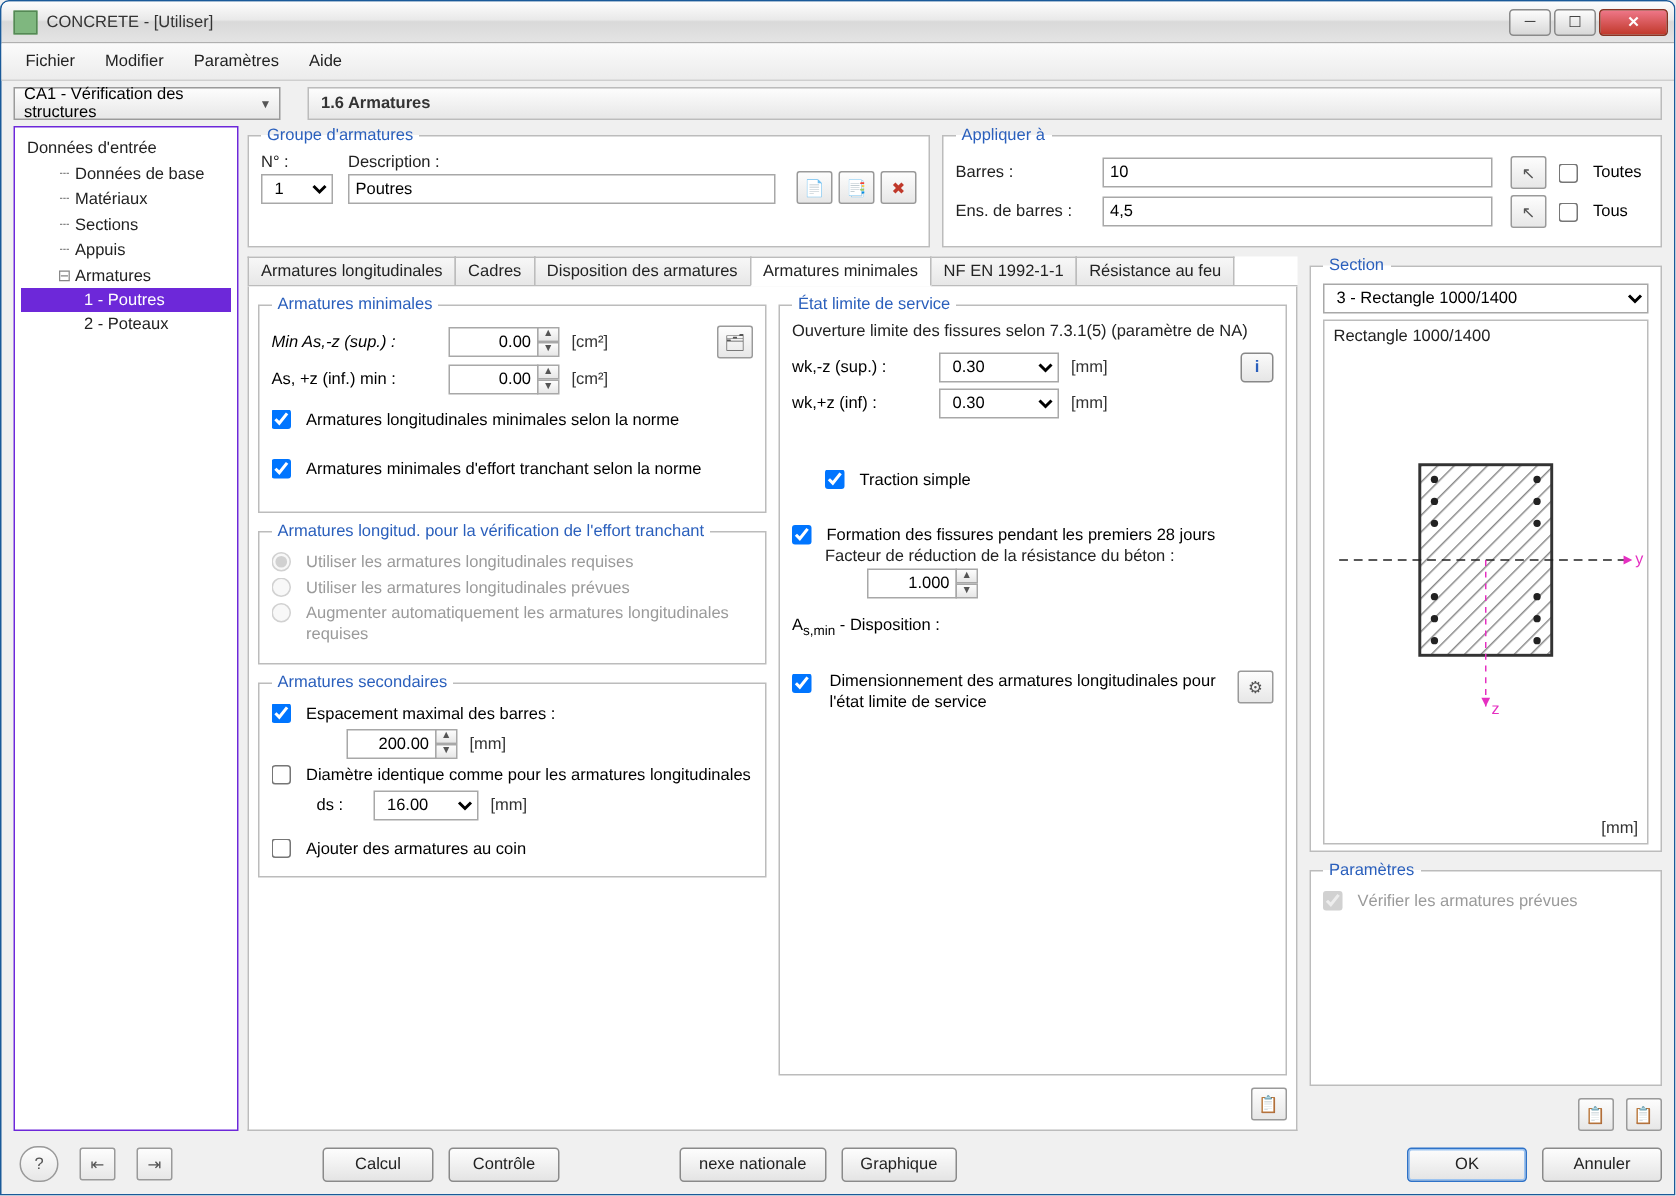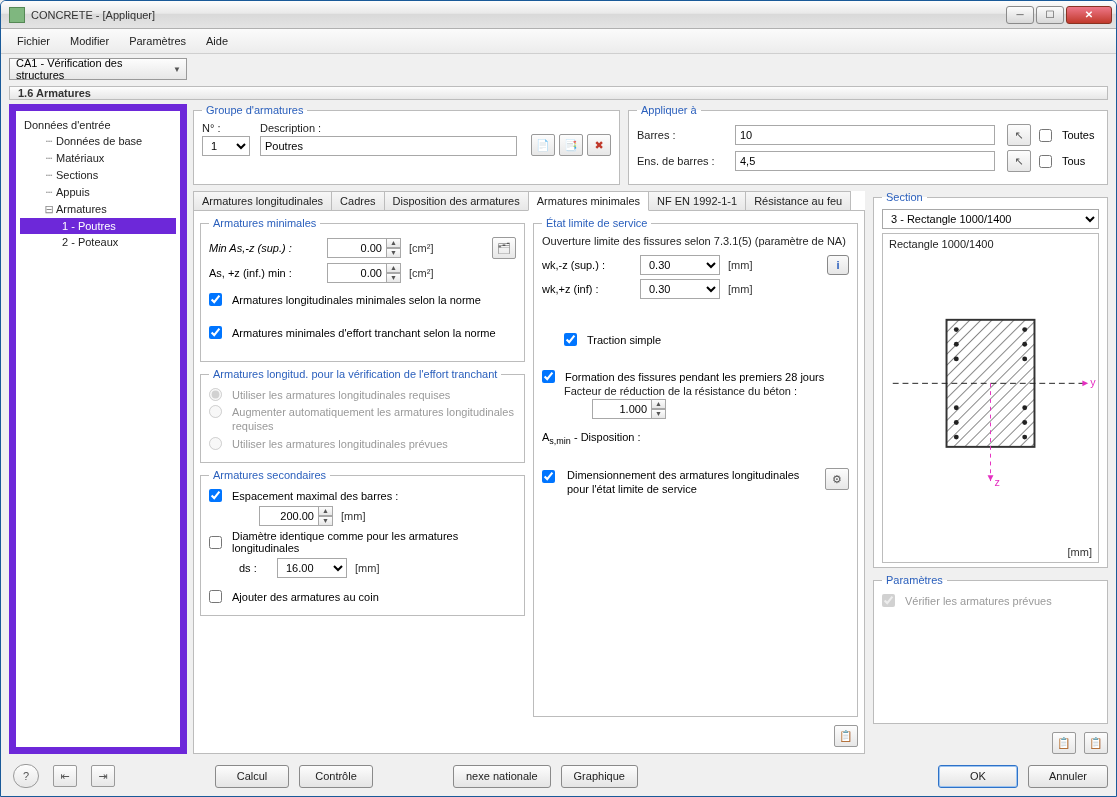--- a/index.html
+++ b/index.html
@@ -7,26 +7,26 @@
   .window { width: 1117px; height: 797px; background: #f0f0f0; border: 1px solid #1a5a99; border-radius: 6px 6px 0 0; position: relative; display: flex; flex-direction: column; }
   .titlebar { height: 28px; background: linear-gradient(to bottom, #fdfdfd 0%, #e9e9e9 45%, #d9d9d9 50%, #e4e4e4 100%); border-radius: 5px 5px 0 0; display: flex; align-items: center; padding: 0 4px 0 8px; border-bottom: 1px solid #b0b0b0; }
   .titlebar .appicon { width: 16px; height: 16px; background:#7fb77f; border:1px solid #558855; margin-right:6px; }
   .titlebar .title { color: #333; }
   .winbtns { margin-left: auto; display: flex; gap: 0; }
   .winbtn { width: 28px; height: 18px; border: 1px solid #8a8a8a; border-radius: 3px; margin-left: 2px; background: linear-gradient(#fcfcfc,#d8d8d8); display:flex;align-items:center;justify-content:center; font-size:10px; color:#444;}
   .winbtn.close { width: 46px; background: linear-gradient(#e78, #c1392b); color:#fff; border-color:#832; font-weight:bold; }
   .menubar { height: 24px; background: linear-gradient(#fbfbfb,#ececec); display: flex; align-items: center; padding: 12px 6px; border-bottom: 1px solid #cfcfcf; }
   .menubar span { padding: 3px 10px; color: #222; }
   .content { flex: 1; display: flex; flex-direction: column; padding: 4px 8px 8px 8px; }
-  .toprow { display: flex; gap: 6px; flex-direction: column; }
+  .toprow { display: flex; gap: 18px; }
   .navdrop { width: 178px; height: 22px; border: 1px solid #9a9a9a; background: linear-gradient(#fdfdfd,#e7e7e7); display:flex; align-items:center; padding:0 18px 0 6px; position:relative; }
   .navdrop:after { content:"▼"; position:absolute; right:5px; font-size:8px; color:#555; }
   .sectitle { flex:1; height:22px; background: linear-gradient(#fdfdfd,#e7e7e7); border:1px solid #bcbcbc; display:flex; align-items:center; padding:0 8px; font-weight:bold; color:#333; }
   .body { flex:1; display:flex; gap:6px; margin-top:4px; min-height:0; }
-  .tree { width:178px; border:7px solid #6d28d9; background:#fff; padding:6px 4px; color:#222; }
+  .tree { width:150px; border:1px solid #6d28d9; background:#fff; padding:6px 4px; color:#222; }
   .tree .node { padding:2px 4px; white-space:nowrap; }
   .tree .child { padding-left:22px; }
   .tree .gchild { padding-left:42px; }
   .tree .sel { background:#6d28d9; color:#fff; }
   .tree .dots { color:#888; display:inline-block; width:14px; text-align:center; }
   .main { flex:1; display:flex; flex-direction:column; gap:6px; min-width:0; }
   .row-top { display:flex; gap:8px; }
   fieldset.grp { border:1px solid #bcbcbc; background:#fff; margin:0; padding:6px 8px 10px 8px; min-width:0; }
   fieldset.grp > legend { color:#2a5fbc; padding:0 4px; }
   .gbox-left { flex:1; }
@@ -63,21 +63,21 @@
   .sectionsvg { width:100%; height:100%; }
   .bottom-iconrow { display:flex; justify-content:flex-end; gap:4px; padding-top:2px; }
   .greyed input { accent-color:#aaa; }
 </style>
 </head>
 <body>
 
 <div class="window">
   <div class="titlebar">
     <div class="appicon"></div>
-    <span class="title">CONCRETE - [Appliquer]</span>
+    <span class="title">CONCRETE - [Utiliser]</span>
     <div class="winbtns">
       <div class="winbtn">─</div>
       <div class="winbtn">☐</div>
       <div class="winbtn close">✕</div>
     </div>
   </div>
 
   <div class="menubar">
     <span>Fichier</span>
     <span>Modifier</span>
@@ -208,27 +208,27 @@
                   <div style="height:10px;"></div>
                 </fieldset>
 
                 <fieldset class="grp">
                   <legend>Armatures longitud. pour la vérification de l'effort tranchant</legend>
                   <div class="disab">
                     <label class="chkline">
                         <input type="radio" checked="" disabled="" style="">
                         <span>Utiliser les armatures longitudinales requises</span>
                       </label>
+                    <label class="chkline">
+                        <input type="radio" disabled="" style="">
+                        <span>Utiliser les armatures longitudinales prévues</span>
+                      </label>
                     <label class="chkline" style="align-items:flex-start;">
                         <input type="radio" disabled="" style="">
                         <span style="line-height:14px;">Augmenter automatiquement les armatures longitudinales requises</span>
-                      </label>
-                    <label class="chkline">
-                        <input type="radio" disabled="" style="">
-                        <span>Utiliser les armatures longitudinales prévues</span>
                       </label>
                   </div>
                 </fieldset>
 
                 <fieldset class="grp">
                   <legend>Armatures secondaires</legend>
                   <label class="chkline">
                       <input type="checkbox" checked="" style="">
                       <span>Espacement maximal des barres :</span>
                     </label>

